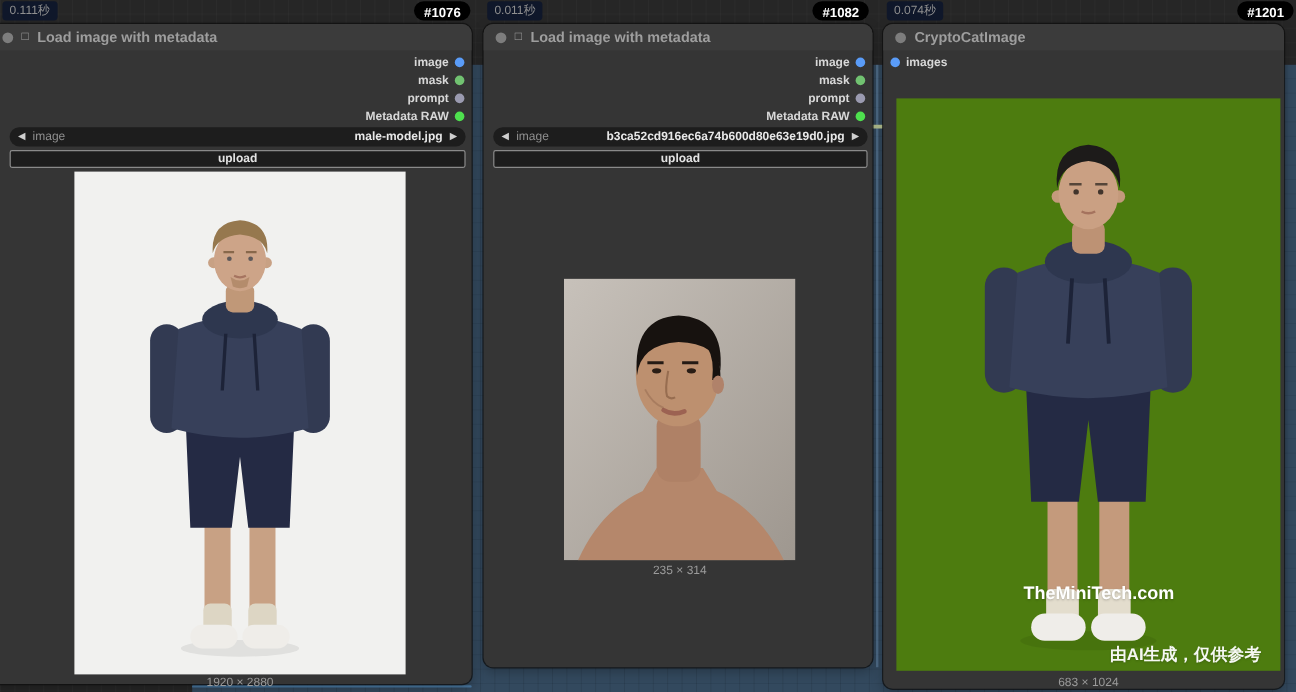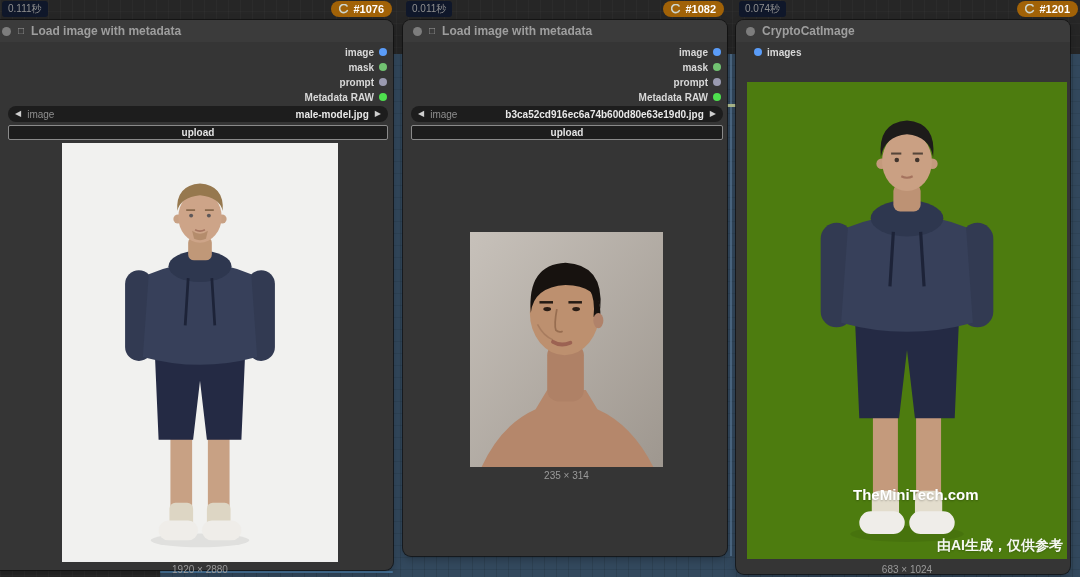--- a/index.html
+++ b/index.html
@@ -32,24 +32,24 @@
   }
   .node-title{
     position:absolute;left:0;top:0;right:0;height:22px;background:#3b3b3b;
     border-radius:8px 8px 0 0;display:flex;align-items:center;gap:7px;
     padding:0 10px;box-sizing:border-box;color:#9e9e9e;font-size:12px;font-weight:600;
   }
   .collapse-dot{width:9px;height:9px;border-radius:50%;background:#7d7d7d;flex:0 0 auto;}
   .title-box-glyph{font-size:10px;color:#9e9e9e;line-height:1;}
   .badge{position:absolute;top:-19px;height:16px;display:flex;align-items:center;z-index:3;}
   .badge-time{background:#0f172a;border-radius:3px;padding:0 6px;color:#8f8f8f;font-size:10px;}
-  .badge-id{background:#a16207;border-radius:8px;padding:0 8px;color:#ffffff;font-size:11px;font-weight:700;gap:4px;}
+  .badge-id{background:#000000;border-radius:8px;padding:0 8px;color:#ffffff;font-size:11px;font-weight:700;gap:4px;flex-direction:column;}
   .sock-row{position:absolute;display:flex;align-items:center;gap:5px;height:14px;}
   .sock-row.out{right:6px;flex-direction:row;}
-  .sock-row.in{left:18px;justify-content:flex-end;}
+  .sock-row.in{left:6px;justify-content:flex-end;}
   .sock-label{font-size:10px;font-weight:700;color:#d8d8d8;}
   .dot{width:8px;height:8px;border-radius:50%;flex:0 0 auto;}
   .dot-image{background:#5a9cf8;}
   .dot-mask{background:#71c271;}
   .dot-prompt{background:#9a9ab0;}
   .dot-meta{background:#4ee04e;}
   .combo{
     position:absolute;height:16px;background:#1d1d1d;border-radius:9px;
     display:flex;align-items:center;box-sizing:border-box;padding:0 7px;gap:6px;
   }
@@ -273,16 +273,16 @@
       <circle cx="81.2" cy="36" r="2.3" fill="#c49a7c"></circle>
       <ellipse cx="70" cy="35" rx="11" ry="13" fill="#caa083"></ellipse>
       <path d="M58.5 33 Q57 18 70 17 Q83 18 81.5 33 Q80 24 70 23 Q60 24 58.5 33 Z" fill="#1d1b1a"></path>
       <path d="M63 31.5 h4.5" stroke="rgba(35,30,25,0.7)" stroke-width="0.9"></path>
       <path d="M72.5 31.5 h4.5" stroke="rgba(35,30,25,0.7)" stroke-width="0.9"></path>
       <circle cx="65.5" cy="34.3" r="1" fill="rgba(30,25,22,0.8)"></circle>
       <circle cx="74.5" cy="34.3" r="1" fill="rgba(30,25,22,0.8)"></circle>
       <path d="M67.5 41.5 q2.5 1.3 5 0" stroke="rgba(140,85,70,0.6)" stroke-width="0.9" fill="none"></path>
     </svg>
     <div class="watermark" style="left:106px;top:404px;">TheMiniTech.com</div>
-    <div class="ai-note" style="right:4px;top:455px;">由AI生成，仅供参考</div>
+    <div class="ai-note" style="right:16px;top:455px;">由AI生成，仅供参考</div>
   </div>
   <div class="caption" style="left:11px;top:544px;width:320px;">683 × 1024</div>
 </div>
 
 </body></html>

